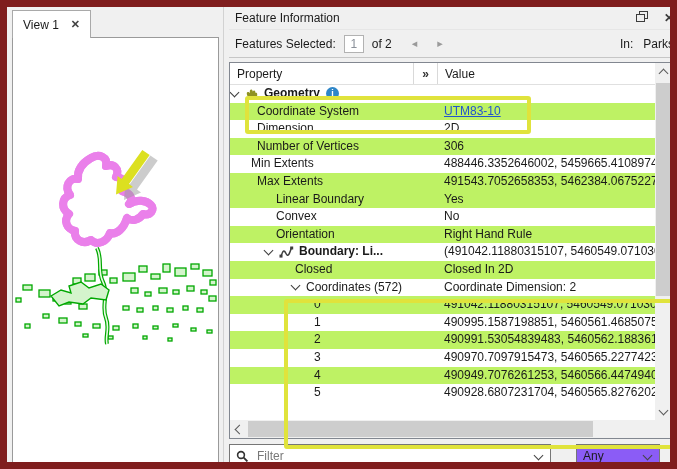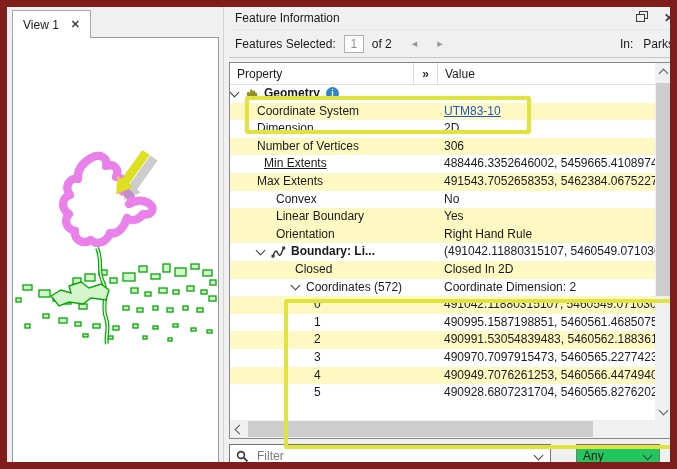--- a/index.html
+++ b/index.html
@@ -29,21 +29,21 @@
   
   .tablewrap{position:absolute;top:55px;left:0;width:443px;height:377px;background:#fff;
     border:1px solid #828790;box-sizing:border-box;}
   .ghead{display:flex;height:22px;line-height:22px;width:calc(100% - 16px);
     border-bottom:1px solid #e0e0e0;box-sizing:border-box;}
   .ghead .h1{width:176px;padding-left:7px;border-right:1px solid #d9d9d9;overflow:hidden;}
   .ghead .h2{width:23px;text-align:center;border-right:1px solid #d9d9d9;font-weight:bold;color:#333;}
   .ghead .h3{flex:1;padding-left:7px;}
   .rows{width:calc(100% - 16px);overflow:hidden;}
   .trow{display:flex;height:17.6px;line-height:17.6px;white-space:nowrap;}
-  .trow.alt{background:#fef9c3;}
+  .trow.alt{background:#bef264;}
   .pcell{width:200px;flex:none;overflow:hidden;display:flex;align-items:center;box-sizing:border-box;}
   .vcell{flex:1;padding-left:14px;overflow:hidden;}
   .plabel.b{font-weight:bold;}
   .chev{display:inline-block;width:6px;height:6px;border-right:1.5px solid #3c3c3c;
     border-bottom:1.5px solid #3c3c3c;transform:rotate(45deg);margin:-3px 7px 0 1px;flex:none;}
   .tree-icon{display:inline-flex;align-items:center;margin-right:5px;flex:none;}
   .info{display:inline-block;width:13px;height:13px;margin-left:6px;border-radius:50%;
     background:#2e86c8;color:#fff;font-size:9px;font-weight:bold;text-align:center;line-height:13px;flex:none;}
   a.syslink{color:#2255cc;text-decoration:underline;}
   
@@ -59,21 +59,21 @@
   
   .filterbar{position:absolute;top:436px;left:0;width:443px;height:26px;}
   .fcombo{position:absolute;left:0;top:1px;width:322px;height:24px;background:#fff;
     border:1px solid #767676;box-sizing:border-box;display:flex;align-items:center;padding:8px 6px;}
   .fcombo input{flex:1;border:none;outline:none;font:12px "Liberation Sans",sans-serif;
     color:#1a1a1a;margin-left:6px;background:transparent;}
   .fcombo input::placeholder{color:#787878;}
   .cchev{width:6px;height:6px;border-right:1.4px solid #444;border-bottom:1.4px solid #444;
     transform:rotate(45deg);margin:-2px 2px 0 6px;flex:none;}
   .inword{position:absolute;left:331px;top:16px;line-height:26px;}
-  .anycombo{position:absolute;left:347px;top:1px;width:84px;height:24px;background:#22c55e;
+  .anycombo{position:absolute;left:347px;top:1px;width:84px;height:24px;background:#8b5cf6;
     border:1px solid #767676;box-sizing:border-box;display:flex;align-items:center;padding:0 6px;}
   .anycombo .val{flex:1;}
   
   .ybox{position:absolute;border:4px solid #e0e33c;border-radius:3px;z-index:9;pointer-events:none;}
   .ybox1{left:238px;top:89px;width:278px;height:30px;}
   .ybox2{left:277px;top:292px;width:395px;height:142px;}
 </style>
 </head>
 <body>
 
@@ -229,51 +229,51 @@
             </div>
             <div class="vcell">2D</div>
           </div>
           <div class="trow alt">
             <div class="pcell" style="padding-left: 27px;">
               <span class="plabel">Number of Vertices</span>
             </div>
             <div class="vcell">306</div>
           </div>
           <div class="trow">
-            <div class="pcell" style="padding-left: 34px; text-decoration: underline;">
+            <div class="pcell" style="padding-left: 21px;">
               <span class="plabel">Min Extents</span>
             </div>
             <div class="vcell">488446.3352646002, 5459665.410897462</div>
           </div>
           <div class="trow alt">
             <div class="pcell" style="padding-left: 27px;">
               <span class="plabel">Max Extents</span>
             </div>
             <div class="vcell">491543.7052658353, 5462384.06752277</div>
           </div>
+          <div class="trow alt">
+            <div class="pcell" style="padding-left: 46px;">
+              <span class="plabel">Linear Boundary</span>
+            </div>
+            <div class="vcell">Yes</div>
+          </div>
           <div class="trow">
             <div class="pcell" style="padding-left: 46px;">
               <span class="plabel">Convex</span>
             </div>
             <div class="vcell">No</div>
           </div>
           <div class="trow alt">
-            <div class="pcell" style="padding-left: 46px;">
-              <span class="plabel">Linear Boundary</span>
-            </div>
-            <div class="vcell">Yes</div>
-          </div>
-          <div class="trow alt">
             <div class="pcell" style="padding-left: 46px; align-items: flex-end;">
               <span class="plabel">Orientation</span>
             </div>
             <div class="vcell">Right Hand Rule</div>
           </div>
           <div class="trow">
-            <div class="pcell" style="padding-left: 26px;">
+            <div class="pcell" style="padding-left: 34px;">
               <span class="chev"></span>
               <span class="tree-icon">
                 <svg width="15" height="12" viewBox="0 0 15 12">
                   <path d="M2 10.5 C4 4 5 3.5 7 7.5 C9 11.5 10.5 8 12.5 1.5" fill="none" stroke="#3d3d3d" stroke-width="1.5"></path>
                   <rect x="0.5" y="8.6" width="3" height="3" fill="#3d3d3d"></rect>
                   <rect x="11.2" y="0.5" width="3" height="3" fill="#3d3d3d"></rect>
                 </svg>
               </span>
               <span class="plabel b">Boundary: Li...</span>
             </div>

